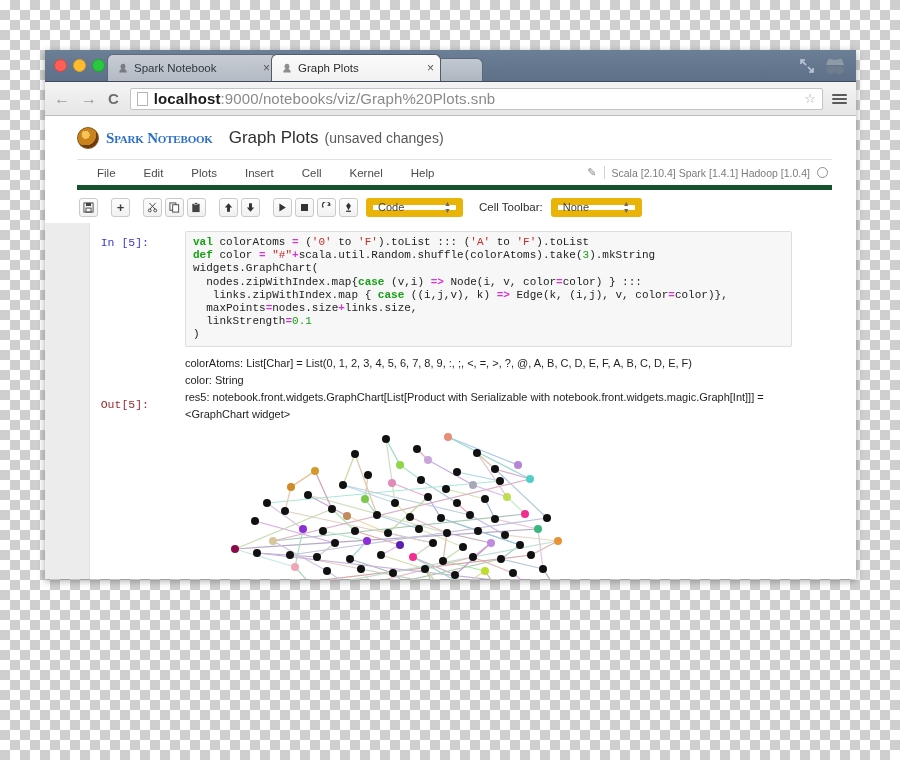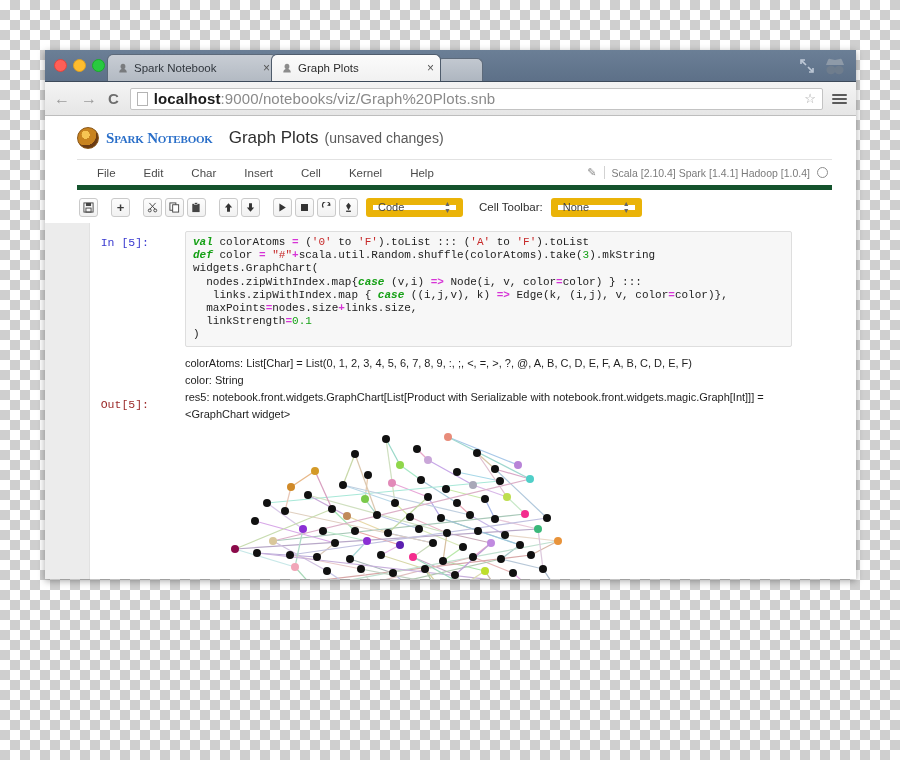--- a/index.html
+++ b/index.html
@@ -135,21 +135,21 @@
   .prompt.out{color:#9c2b2b;}
   .inputbox{
     margin-left:92px;margin-right:56px;
     background:#f7f7f7;border:1px solid #dedede;border-radius:2px;
     padding:4px 7px;box-sizing:border-box;
   }
   pre.code{
     margin:0;font-family:"Liberation Mono","DejaVu Sans Mono",monospace;
     font-size:11px;line-height:13.2px;color:#222;white-space:pre;
   }
-  .kw{color:#15a015;font-weight:bold;font-style:italic;}
+  .kw{color:#15a015;font-weight:bold;}
   .str{color:#c62828;}
   .op{color:#d633d6;font-weight:bold;}
   .num{color:#15a015;}
   .arrow{color:#d633d6;font-weight:bold;}
 
   .outtext{
     margin-left:92px;margin-right:18px;margin-top:8px;
     font-family:"Liberation Sans",sans-serif;font-size:11px;line-height:17px;
     color:#1e1e1e;white-space:pre-wrap;word-break:break-word;
   }
@@ -224,21 +224,21 @@
     <div class="nb-head">
       <span class="logo-mark"></span>
       <span class="logo-text">Spark Notebook</span>
       <span class="nb-title">Graph Plots</span>
       <span class="nb-sub">(unsaved changes)</span>
     </div>
 
     <div class="menubar">
       <span class="menuitem">File</span>
       <span class="menuitem">Edit</span>
-      <span class="menuitem">Char</span>
+      <span class="menuitem">Plots</span>
       <span class="menuitem">Insert</span>
       <span class="menuitem">Cell</span>
       <span class="menuitem">Kernel</span>
       <span class="menuitem">Help</span>
       <span class="kernel-info">
         <span class="pencil">✎</span>
         <span class="kdiv"></span>
         <span>Scala [2.10.4] Spark [1.4.1] Hadoop [1.0.4]</span>
         <span class="kcircle"></span>
       </span>

